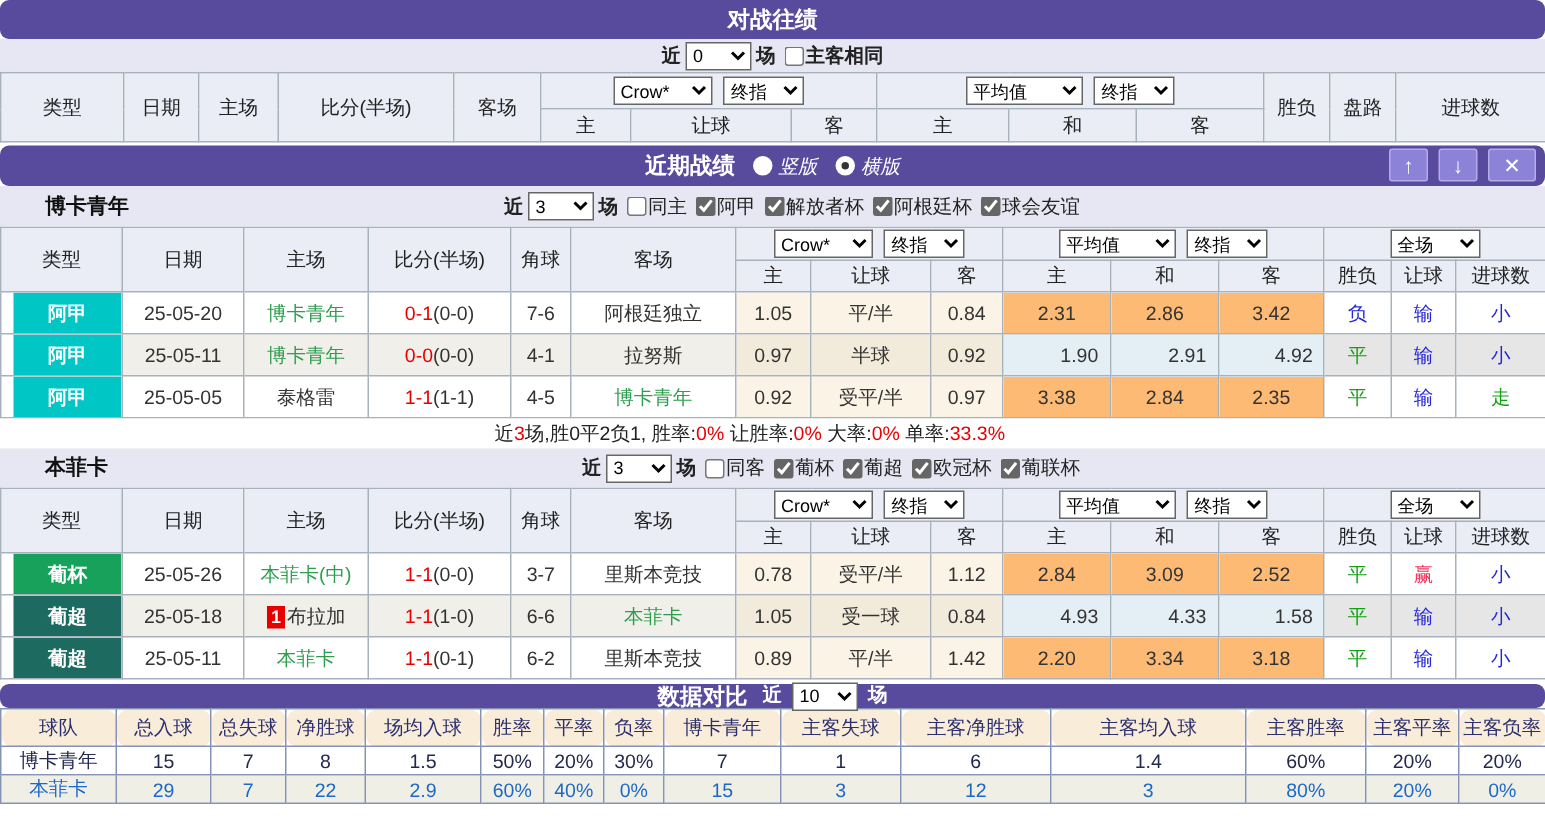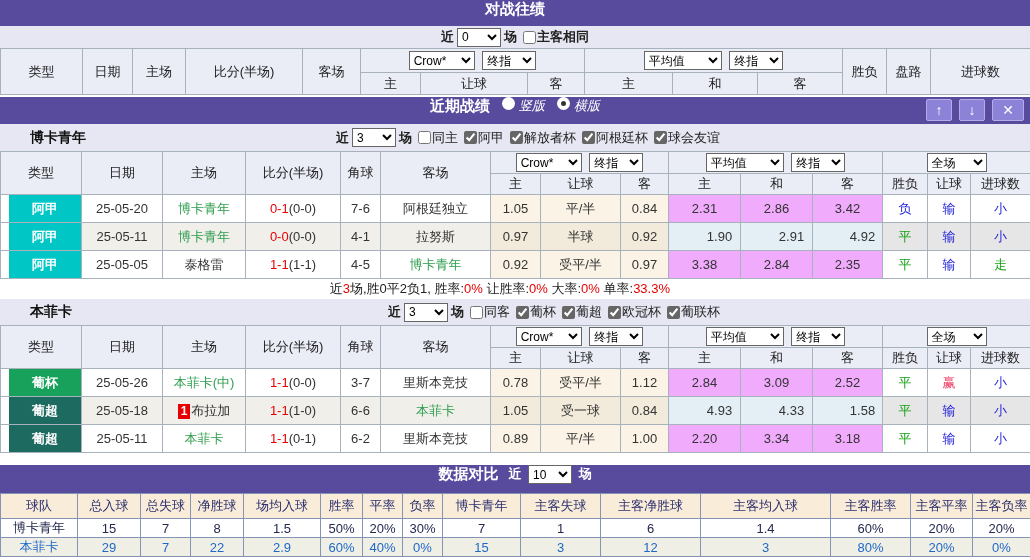--- a/index.html
+++ b/index.html
@@ -4,27 +4,27 @@
 <style>
   * { box-sizing: border-box; margin: 0; padding: 0; }
   html,body { background:#fff; }
   .page {
     width: 1030px; height: 560px; overflow: hidden; position: relative;
     font-family: "Liberation Sans", "DejaVu Sans", sans-serif;
     font-size: 13px; color:#333; background:#fff;
   }
   
   .pbar {
-    background:#584A9D; color:#fff; display:flex; align-items:flex-start;
-    justify-content:center; position:relative;
+    background:#584A9D; color:#fff; display:flex; align-items:center;
+    justify-content:center; position:relative;border-radius:6px;
   }
   .bar-title { font-size:15px; font-weight:bold; }
   .bar-a { height:26px; }
   .bar-b { height:27px; margin-top:2px; }
-  .bar-c { height:28px; margin-top:12px; }
+  .bar-c { height:16px; margin-top:3px; }
   .bar-c .near-group { margin-left:10px; font-weight:bold; }
   .bar-btns { position:absolute; right:6px; top:2px; display:flex; }
   .pbtn {
     width:26px; height:22px; background:#8C82D8; border:1px solid #B3ACE8;
     color:#fff; font-weight:bold; text-align:center; line-height:20px;
     font-size:14px; border-radius:2px; margin-left:7px; cursor:pointer;
   }
   .pbtn.close { width:32px; }
   .radio {
     display:inline-block; width:13px; height:13px; border-radius:50%;
@@ -70,21 +70,21 @@
   .rt tbody td { height:28px; }
   .selcell select { margin:0 2px; }
   
   td.td-type { padding-left:8px; background:#fff; border-color:#fff #A8B2BC #fff #fff; }
   .tbadge { display:block; height:27px; line-height:27px; color:#fff; font-weight:bold; text-align:center; font-size:13px; }
   .tc-cyan  { background:#00C6C6; }
   .tc-green { background:#17A15B; }
   .tc-teal  { background:#1D6A60; }
   td.lc { background:#FFFFFF; color:#333;margin-top:41px; }
   td.oc { background:#FBF4E6; color:#333; }
-  td.ac { background:#f0abfc; color:#333; }
+  td.ac { background:#fdba74; color:#333; }
   td.rc { background:#FFFFFF; }
   tr.alt td.lc { background:#F0EFEA; }
   tr.alt td.oc { background:#F2EBDB; }
   tr.alt td.ac { background:#E4EFF5;padding-left:30px; }
   tr.alt td.rc { background:#E6E6E6; }
   
   .c-team  { color:#2E9E4E; }
   .c-plain { color:#333; }
   .c-blue  { color:#2525D8; }
   .c-green { color:#12A012; }
@@ -98,21 +98,21 @@
   .badge:empty { display:none; }
   
   .summary {
     height:20px; line-height:19px; text-align:right; padding-right:360px;
     background:#fff; color:#222; font-size:13px;padding-left:20px;
   }
   .summary .sv { color:#E80000; }
   
   table.cmp { border-collapse:collapse; table-layout:fixed; width:1030px; }
   table.cmp td { border:1px solid #8593B5; text-align:center; overflow:hidden; white-space:nowrap; }
-  .cmp-h td { height:25px; background:#F9ECD9; color:#2B2F6E; }
+  .cmp-h td { height:25px; background:#F9ECD9; color:#2B2F6E;border-radius:8px; }
   .cmp-r1 td { height:19px; background:#fff; color:#24294F; }
   .cmp-r2 td { height:19px; background:#F0EFE6; color:#1E68C8; }
 </style>
 </head>
 <body>
 
 <div class="page">
 
   <div class="pbar bar-a">
     <span class="bar-title">对战往绩</span>
@@ -434,21 +434,21 @@
         <td class="td-type">
             <span class="tbadge tc-teal">葡超</span>
           </td>
         <td class="lc">25-05-11</td>
         <td class="lc"><span class="c-team">本菲卡</span></td>
         <td class="lc"><span class="c-score">1-1</span><span class="c-half">(0-1)</span></td>
         <td class="lc">6-2</td>
         <td class="lc"><span class="c-plain">里斯本竞技</span></td>
         <td class="oc">0.89</td>
         <td class="oc">平/半</td>
-        <td class="oc">1.00</td>
+        <td class="oc">1.42</td>
         <td class="ac">2.20</td>
         <td class="ac">3.34</td>
         <td class="ac">3.18</td>
         <td class="rc"><span class="c-green">平</span></td>
         <td class="rc"><span class="c-blue">输</span></td>
         <td class="rc"><span class="c-blue">小</span></td>
       </tr>
     </tbody>
   </table>
 

